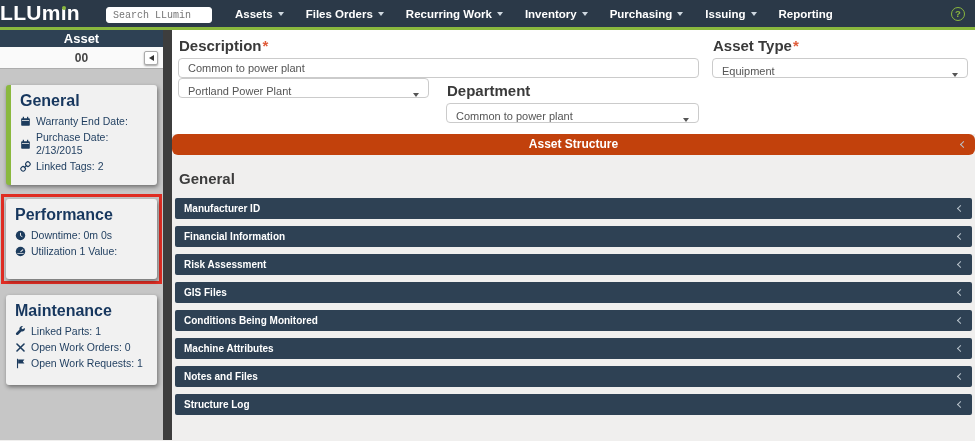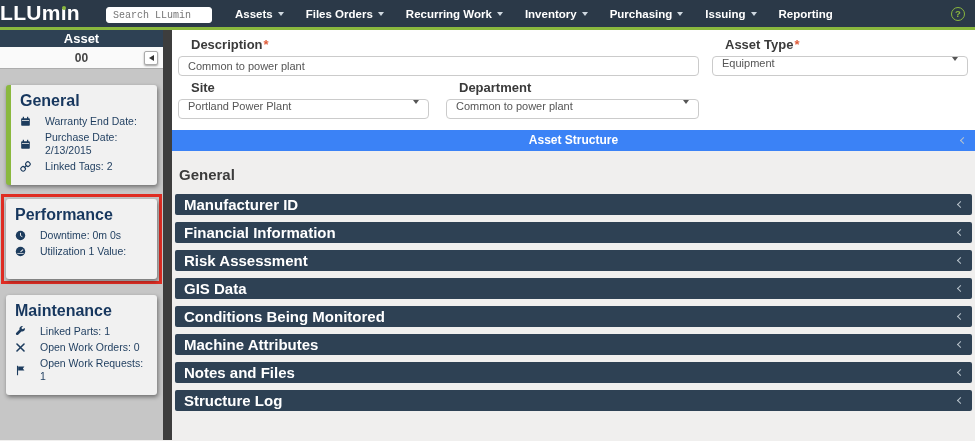--- a/index.html
+++ b/index.html
@@ -44,58 +44,58 @@
     position:absolute; right:5px; top:4px; width:14px; height:14px; background:#fff;
     border:1px solid #ababab; border-radius:2px; box-shadow:0 1px 2px rgba(0,0,0,.35);
     display:flex; align-items:center; justify-content:center; cursor:pointer;
   }
   .tri-left { width:0; height:0; border-top:3.5px solid transparent; border-bottom:3.5px solid transparent; border-right:5px solid #333; }
   .panel {
     background:#f1f1f1; border-radius:3px; box-shadow:1px 2px 4px rgba(0,0,0,.45);
     padding:7px 6px 9px 9px; margin:0 6px;
   }
   .panel h3 { margin:0 0 5px 0; font-size:16px; color:#17375e; }
-  .p-item { display:flex; align-items:center; gap:14px; font-size:10.5px; color:#1d3c5e; margin:3px 0; line-height:13px; }
+  .p-item { display:flex; align-items:center; gap:5px; font-size:10.5px; color:#1d3c5e; margin:3px 0; line-height:13px; }
   .p-item svg { flex:none; }
   .panel-general { margin-top:16px; border-left:5px solid #8ab83e; min-height:84px; }
   .perf-annotation { border:3px solid #e02d23; margin:9px 1px 0 1px; padding:2px; }
   .panel-performance { margin:0; min-height:80px; }
   .panel-maintenance { margin-top:11px; min-height:90px; }
 
   
   .form-area { background:#fff; padding:3px 7px 11px 6px; }
   .form-row { display:flex; }
-  .f-label { display:block; font-size:13px; font-weight:bold; color:#3a3a3a; margin:4px 0 4px 13px; }
+  .f-label { display:block; font-size:15px; font-weight:bold; color:#3a3a3a; margin:4px 0 4px 1px; }
   .req { color:#e05c3a; font-weight:bold; margin-left:1px; }
   .text-input {
     width:100%; height:20px; border:1px solid #cbcbcb; border-radius:4px;
     font-family:"Liberation Sans", sans-serif; font-size:11px; color:#555; padding:0 9px; outline:none; background:#fff;
   }
   .select {
     height:20px; border:1px solid #cbcbcb; border-radius:4px; background:#fff;
-    font-size:11px; color:#555; padding:0 9px; display:flex; align-items:flex-start; justify-content:space-between; cursor:pointer;
+    font-size:11px; color:#555; padding:0 9px; display:flex; align-items:flex-end; justify-content:space-between; cursor:pointer;
   }
   .sel-caret { width:0; height:0; border-left:3.5px solid transparent; border-right:3.5px solid transparent; border-top:4.5px solid #555; }
   .fw-desc { width:521px; }
   .fw-type { width:256px; margin-left:auto; }
   .fw-site { width:251px; }
   .fw-dept { width:253px; margin-left:17px; }
 
   
   .structure-bar {
-    height:21px; background:#3b82f6; color:#fff; font-size:12px; font-weight:bold;
-    text-align:center; line-height:21px; position:relative; cursor:pointer;
+    height:21px; background:#c2410c; color:#fff; font-size:12px; font-weight:bold;
+    text-align:center; line-height:21px; position:relative; cursor:pointer;border-radius:6px;
   }
   .chev { width:5px; height:5px; border-left:1.5px solid #b9c3cc; border-bottom:1.5px solid #b9c3cc; transform:rotate(45deg); display:inline-block; }
   .structure-bar .chev { position:absolute; right:9px; top:8px; }
   .body-gray { flex:1; padding:0 2px; }
   .general-heading { font-size:15px; font-weight:bold; color:#3c3c3c; margin:15px 0 11px 5px; }
   .accordion {
     height:21px; background:#2e4154; border-radius:2px; margin:0 1px 7px 1px;
-    color:#fff; font-size:15px; font-weight:bold; padding:0 9px;
+    color:#fff; font-size:10px; font-weight:bold; padding:0 9px;
     display:flex; align-items:center; justify-content:space-between; cursor:pointer;
   }
 </style>
 </head>
 <body>
 
 <div class="topbar">
   <div class="logo">
     <span>LLUm</span>
       <span class="logo-i"><span>ı</span><span class="logo-i-dot"></span></span>
@@ -237,21 +237,20 @@
         <div class="fw-type">
           <label class="f-label"><span>Asset Type</span><span class="req">*</span></label>
           <div class="select">
             <span>Equipment</span>
             <span class="sel-caret"></span>
           </div>
         </div>
       </div>
       <div class="form-row">
         <div class="fw-site">
-          <label class="f-label">Site</label>
           <div class="select">
             <span>Portland Power Plant</span>
             <span class="sel-caret"></span>
           </div>
         </div>
         <div class="fw-dept">
           <label class="f-label">Department</label>
           <div class="select">
             <span>Common to power plant</span>
             <span class="sel-caret"></span>
@@ -274,21 +273,21 @@
         </div>
       <div class="accordion">
           <span>Financial Information</span>
           <span class="chev"></span>
         </div>
       <div class="accordion">
           <span>Risk Assessment</span>
           <span class="chev"></span>
         </div>
       <div class="accordion">
-          <span>GIS Data</span>
+          <span>GIS Files</span>
           <span class="chev"></span>
         </div>
       <div class="accordion">
           <span>Conditions Being Monitored</span>
           <span class="chev"></span>
         </div>
       <div class="accordion">
           <span>Machine Attributes</span>
           <span class="chev"></span>
         </div>

